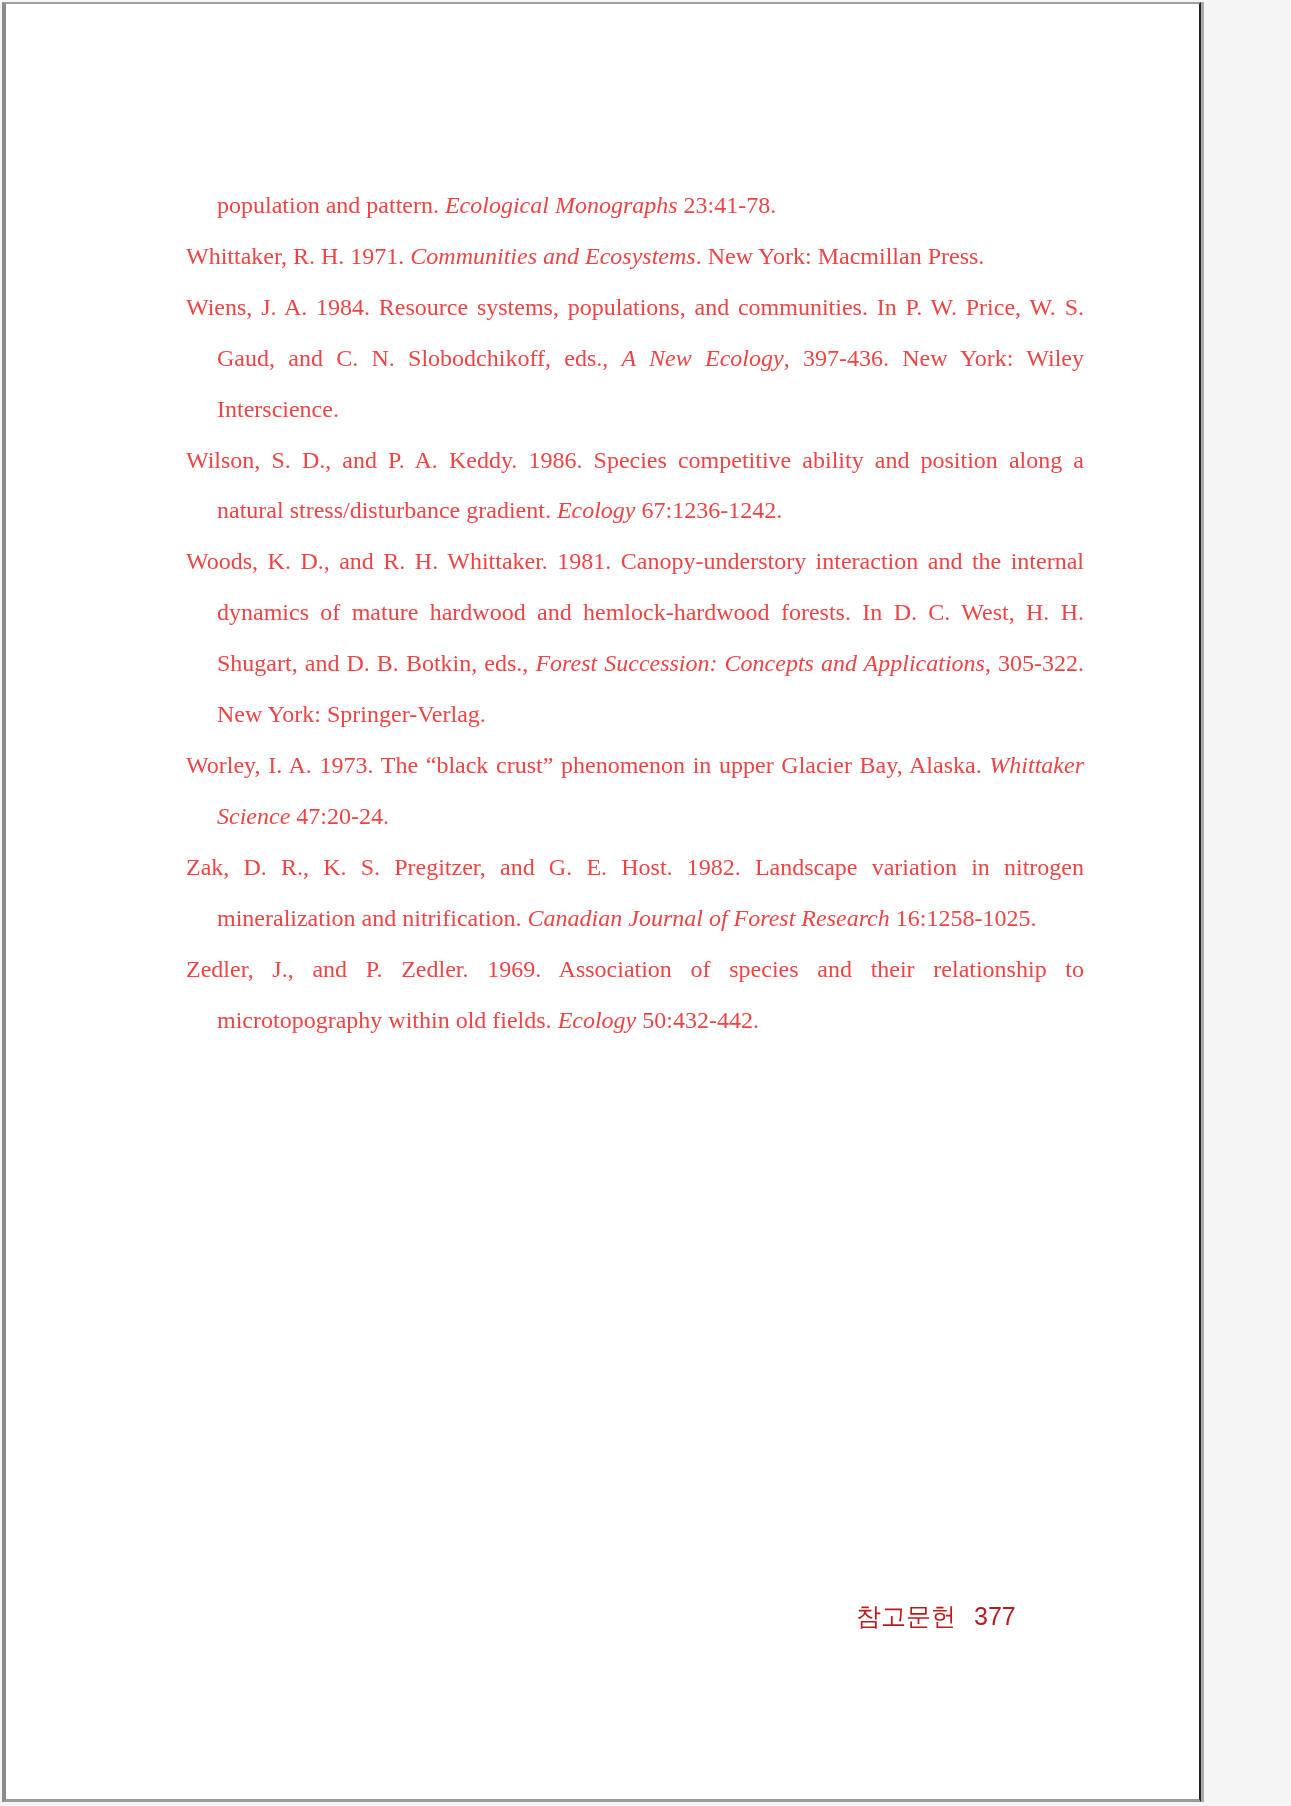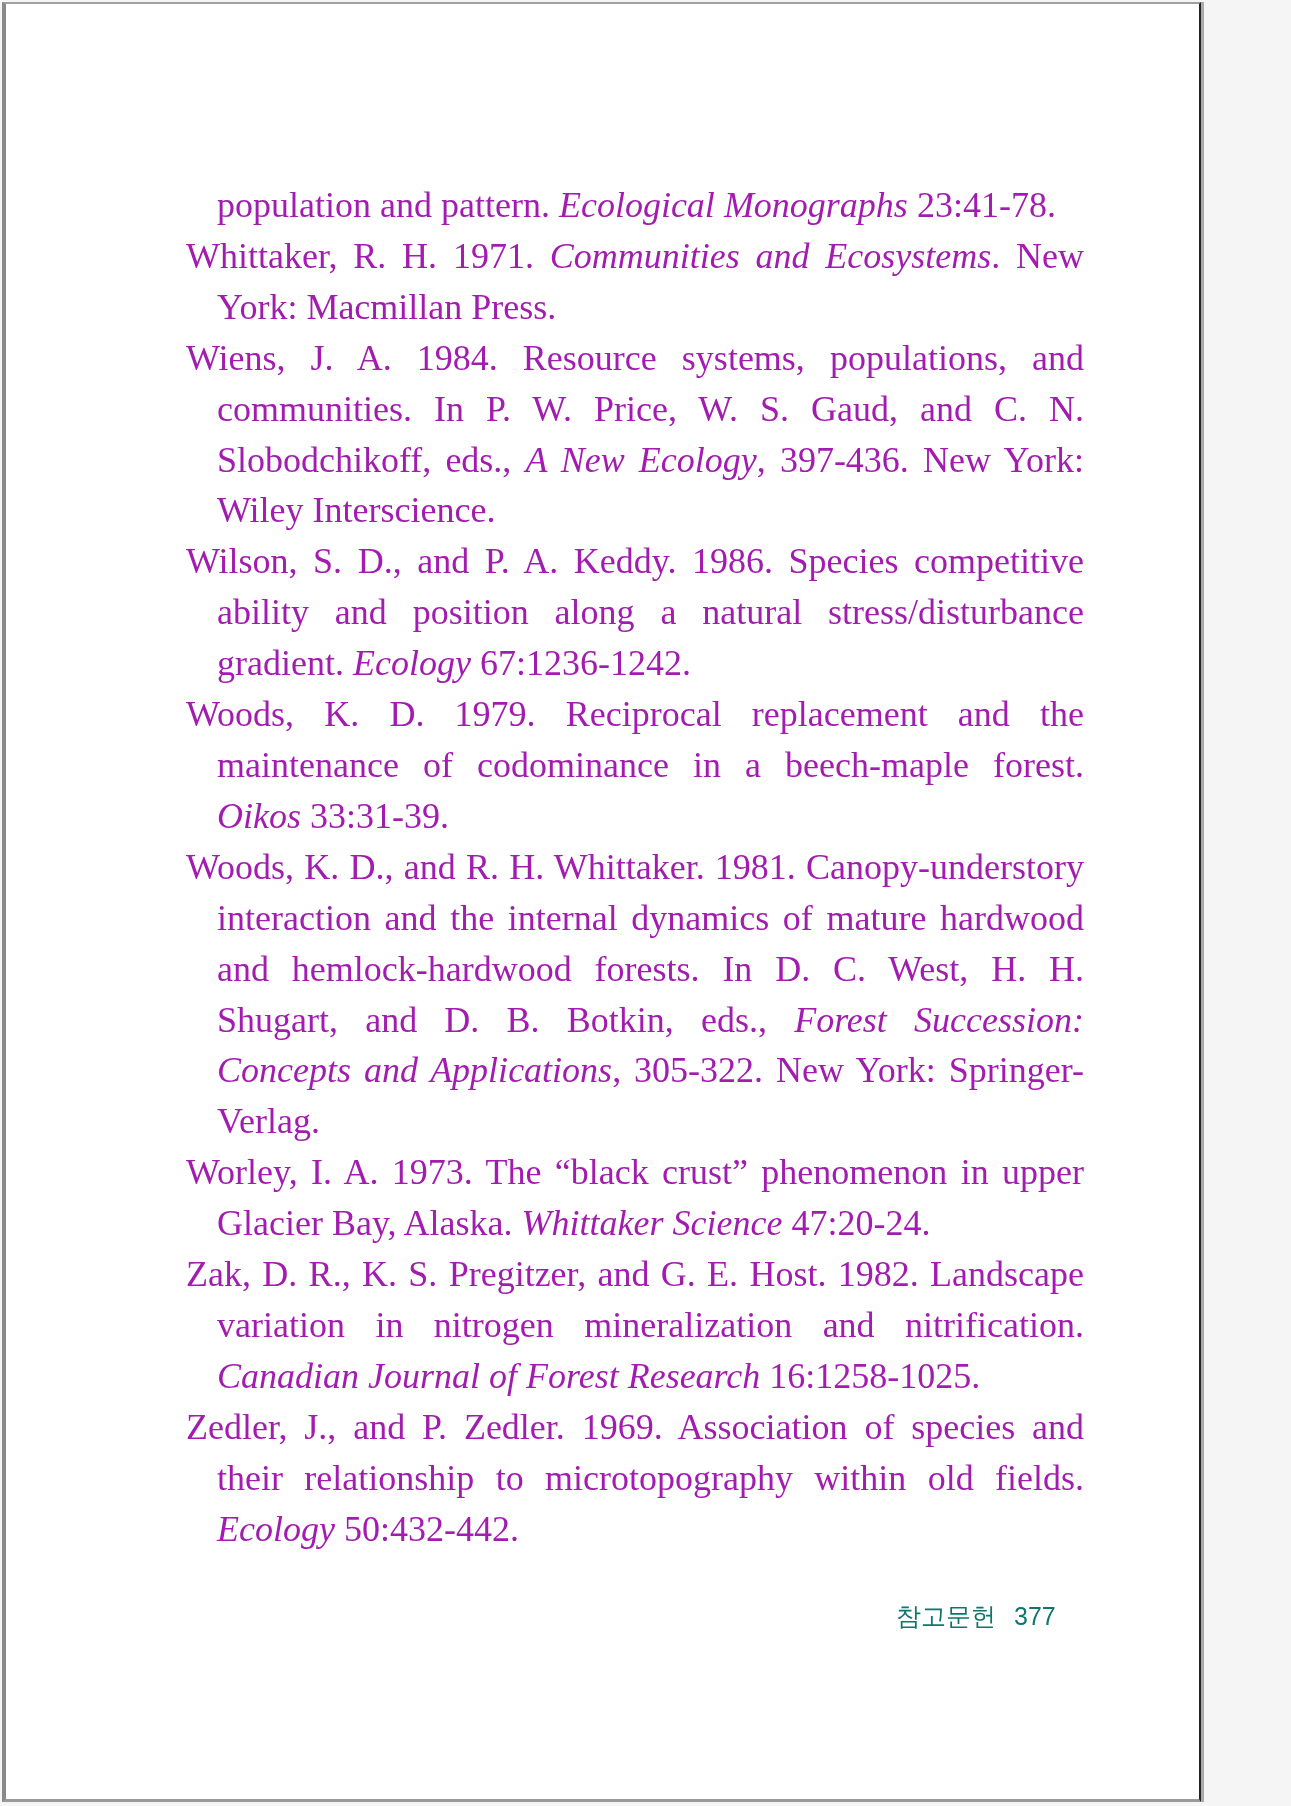--- a/index.html
+++ b/index.html
@@ -14,43 +14,42 @@
     background: #ffffff;
     border-top: 2px solid #a0a0a0;
     border-left: 4px solid #8a8a8a;
     border-bottom: 3px solid #9a9a9a;
     border-right: 2px solid #222;
     box-shadow: 3px 0 0 #aaa;
     box-sizing: border-box;
   }
   .refs {
     position: absolute; left: 180px; top: 176px; width: 898px;
-    font-size: 36px; line-height: 50.9px; color: #a21caf;
+    font-size: 24px; line-height: 50.9px; color: #ef4444;
   }
   .ref { text-indent: -31px; padding-left: 31px; text-align: justify; }
   .ref.cont { text-indent: 0; padding-left: 31px; }
   .ref i { font-style: italic; }
   .footer {
-    position: absolute; left: 890px; top: 1596px;
+    position: absolute; left: 850px; top: 1596px;
     font-family: "Liberation Sans", "DejaVu Sans", sans-serif;
-    font-size: 25px; color: #0f766e; white-space: nowrap;
+    font-size: 25px; color: #b91c1c; white-space: nowrap;
   }
   .footer .pg { margin-left: 18px; }
 </style>
 </head>
 <body>
 
 <div class="viewer-bg"></div>
 <div class="page">
   <div class="refs" id="refs">
       <div class="ref cont"><span>population and pattern. </span><i>Ecological Monographs</i><span> 23:41-78.</span></div>
       <div class="ref"><span>Whittaker, R. H. 1971. </span><i>Communities and Ecosystems</i><span>. New York: Macmillan Press.</span></div>
       <div class="ref"><span>Wiens, J. A. 1984. Resource systems, populations, and communities. In P. W. Price, W. S. Gaud, and C. N. Slobodchikoff, eds., </span><i>A New Ecology</i><span>, 397-436. New York: Wiley Interscience.</span></div>
       <div class="ref"><span>Wilson, S. D., and P. A. Keddy. 1986. Species competitive ability and position along a natural stress/disturbance gradient. </span><i>Ecology</i><span> 67:1236-1242.</span></div>
-      <div class="ref"><span>Woods, K. D. 1979. Reciprocal replacement and the maintenance of codominance in a beech-maple forest. </span><i>Oikos</i><span> 33:31-39.</span></div>
       <div class="ref"><span>Woods, K. D., and R. H. Whittaker. 1981. Canopy-understory interaction and the internal dynamics of mature hardwood and hemlock-hardwood forests. In D. C. West, H. H. Shugart, and D. B. Botkin, eds., </span><i>Forest Succession: Concepts and Applications</i><span>, 305-322. New York: Springer-Verlag.</span></div>
       <div class="ref"><span>Worley, I. A. 1973. The “black crust” phenomenon in upper Glacier Bay, Alaska. </span><i>Whittaker Science</i><span> 47:20-24.</span></div>
       <div class="ref"><span>Zak, D. R., K. S. Pregitzer, and G. E. Host. 1982. Landscape variation in nitrogen mineralization and nitrification. </span><i>Canadian Journal of Forest Research</i><span> 16:1258-1025.</span></div>
       <div class="ref"><span>Zedler, J., and P. Zedler. 1969. Association of species and their relationship to microtopography within old fields. </span><i>Ecology</i><span> 50:432-442.</span></div>
     </div>
   <div class="footer">
     <span>참고문헌</span><span class="pg">377</span>
   </div>
 </div>
 

